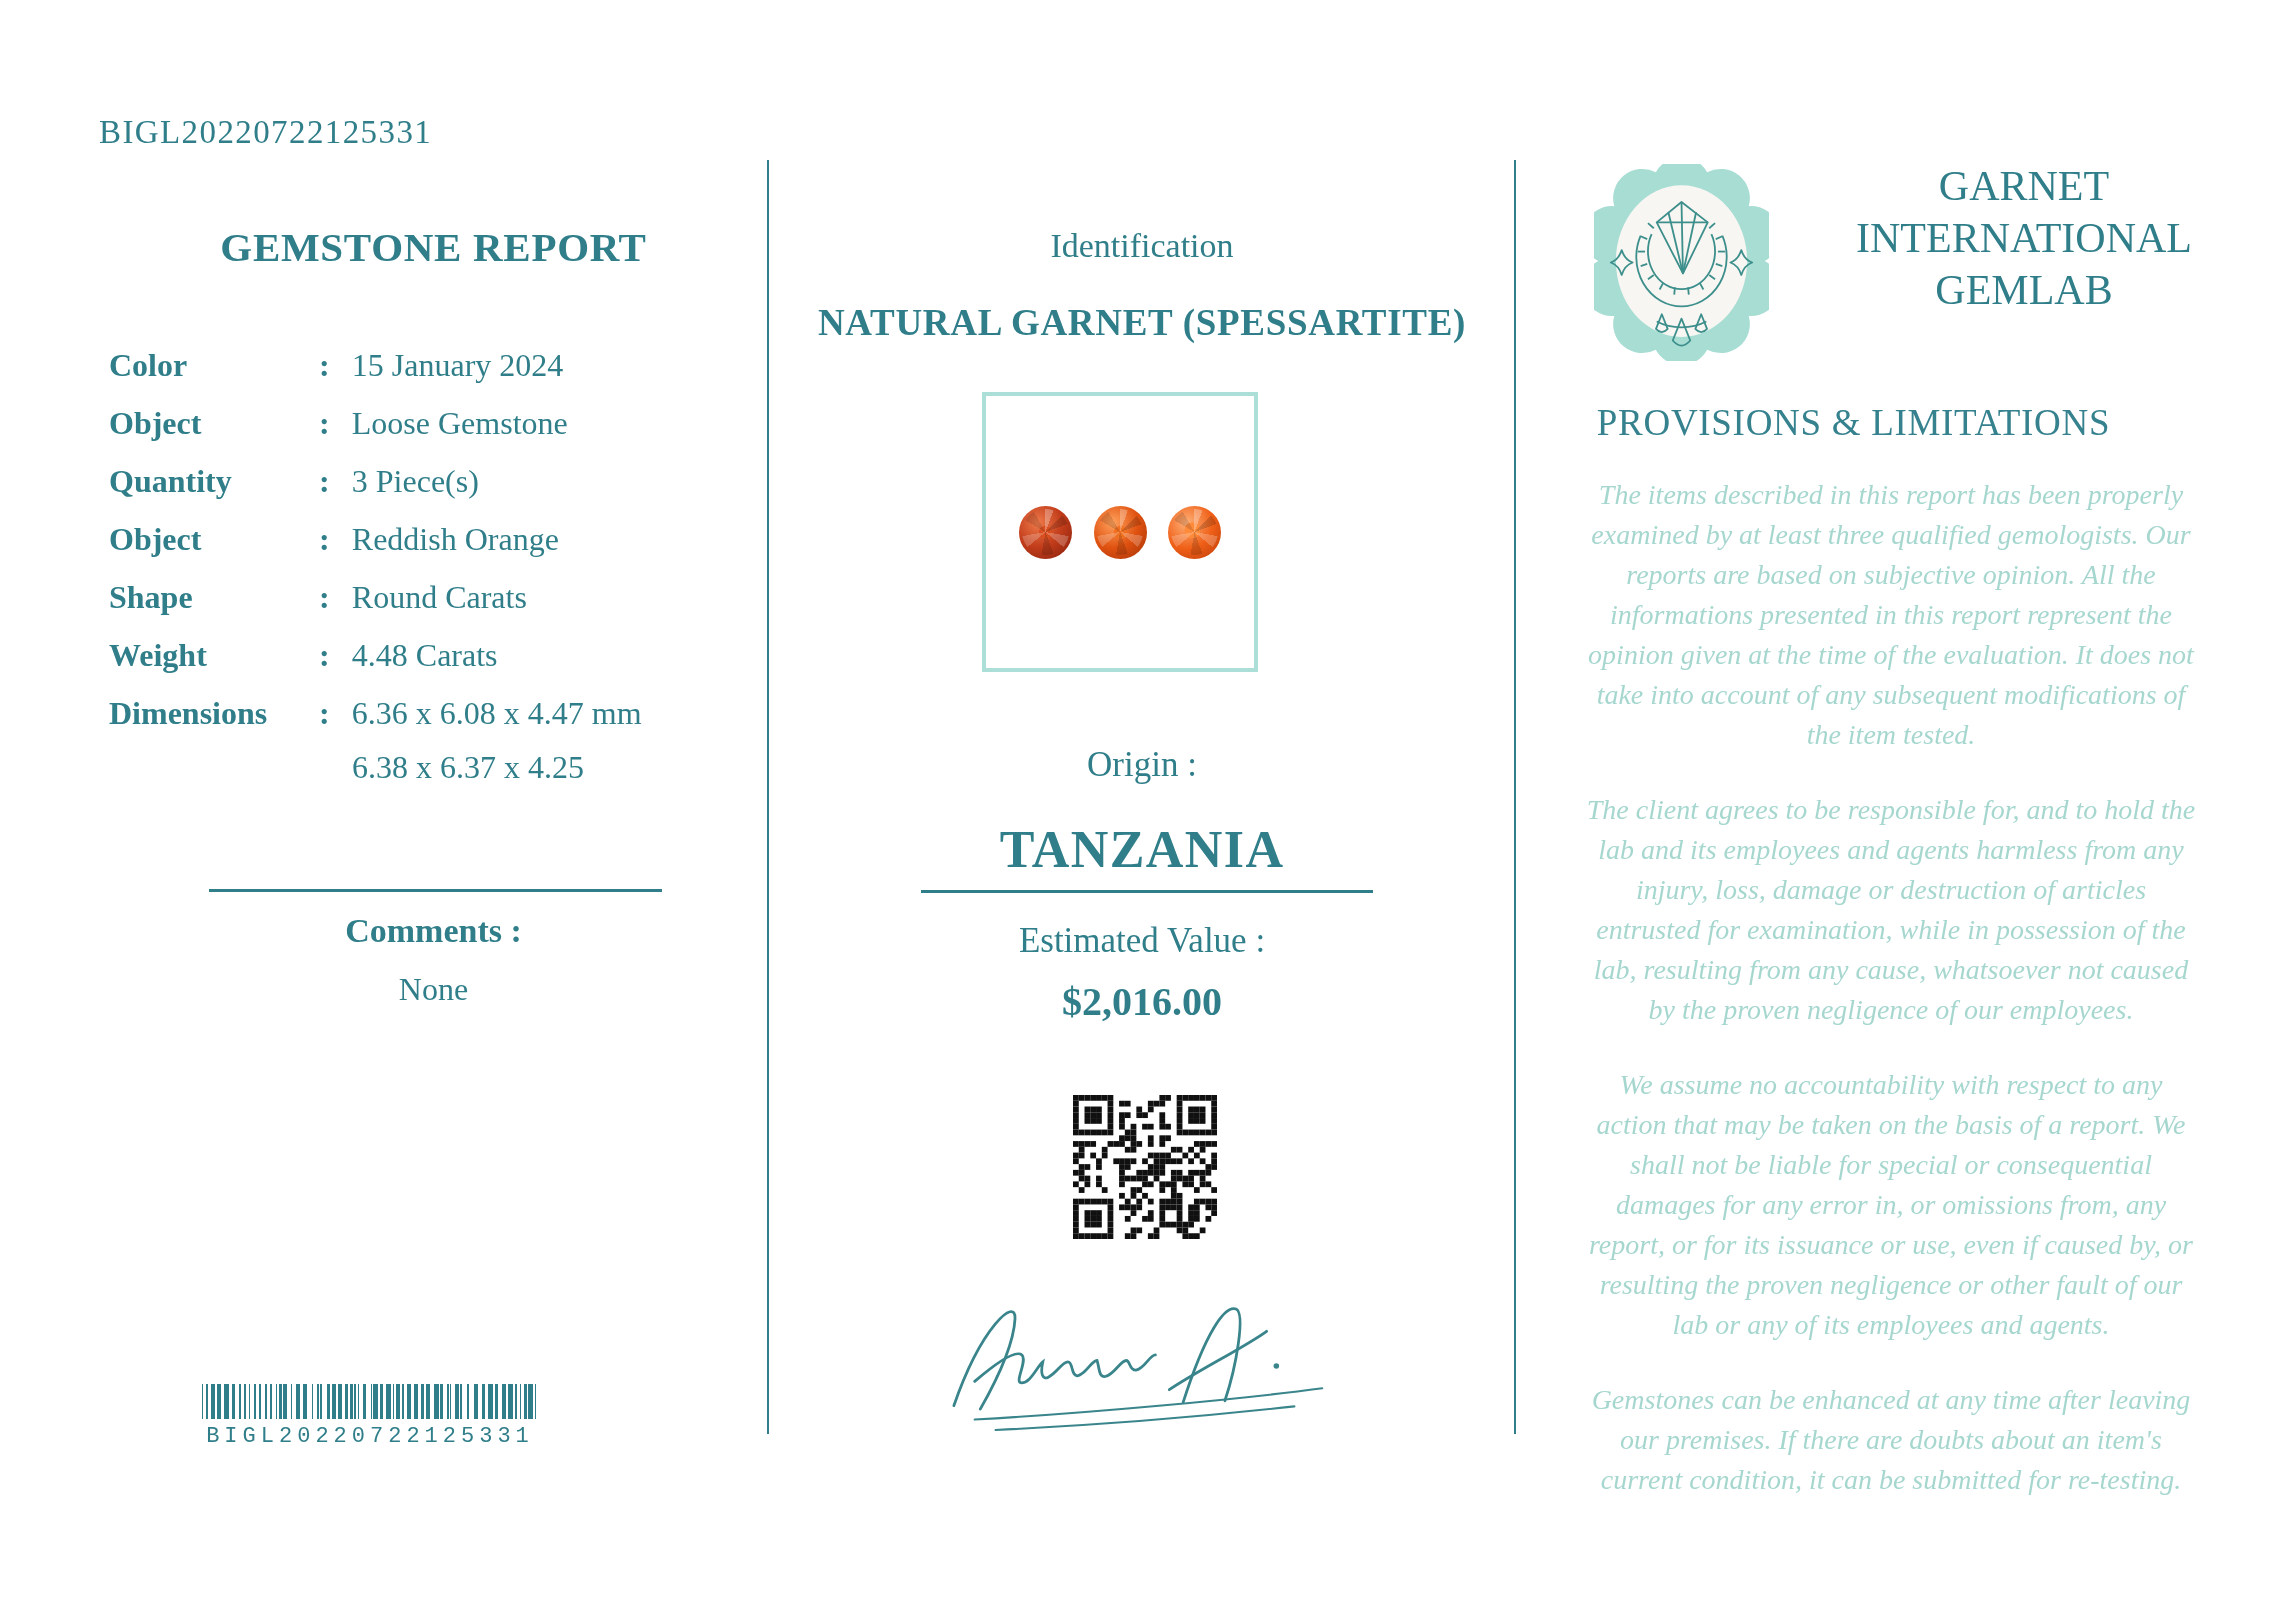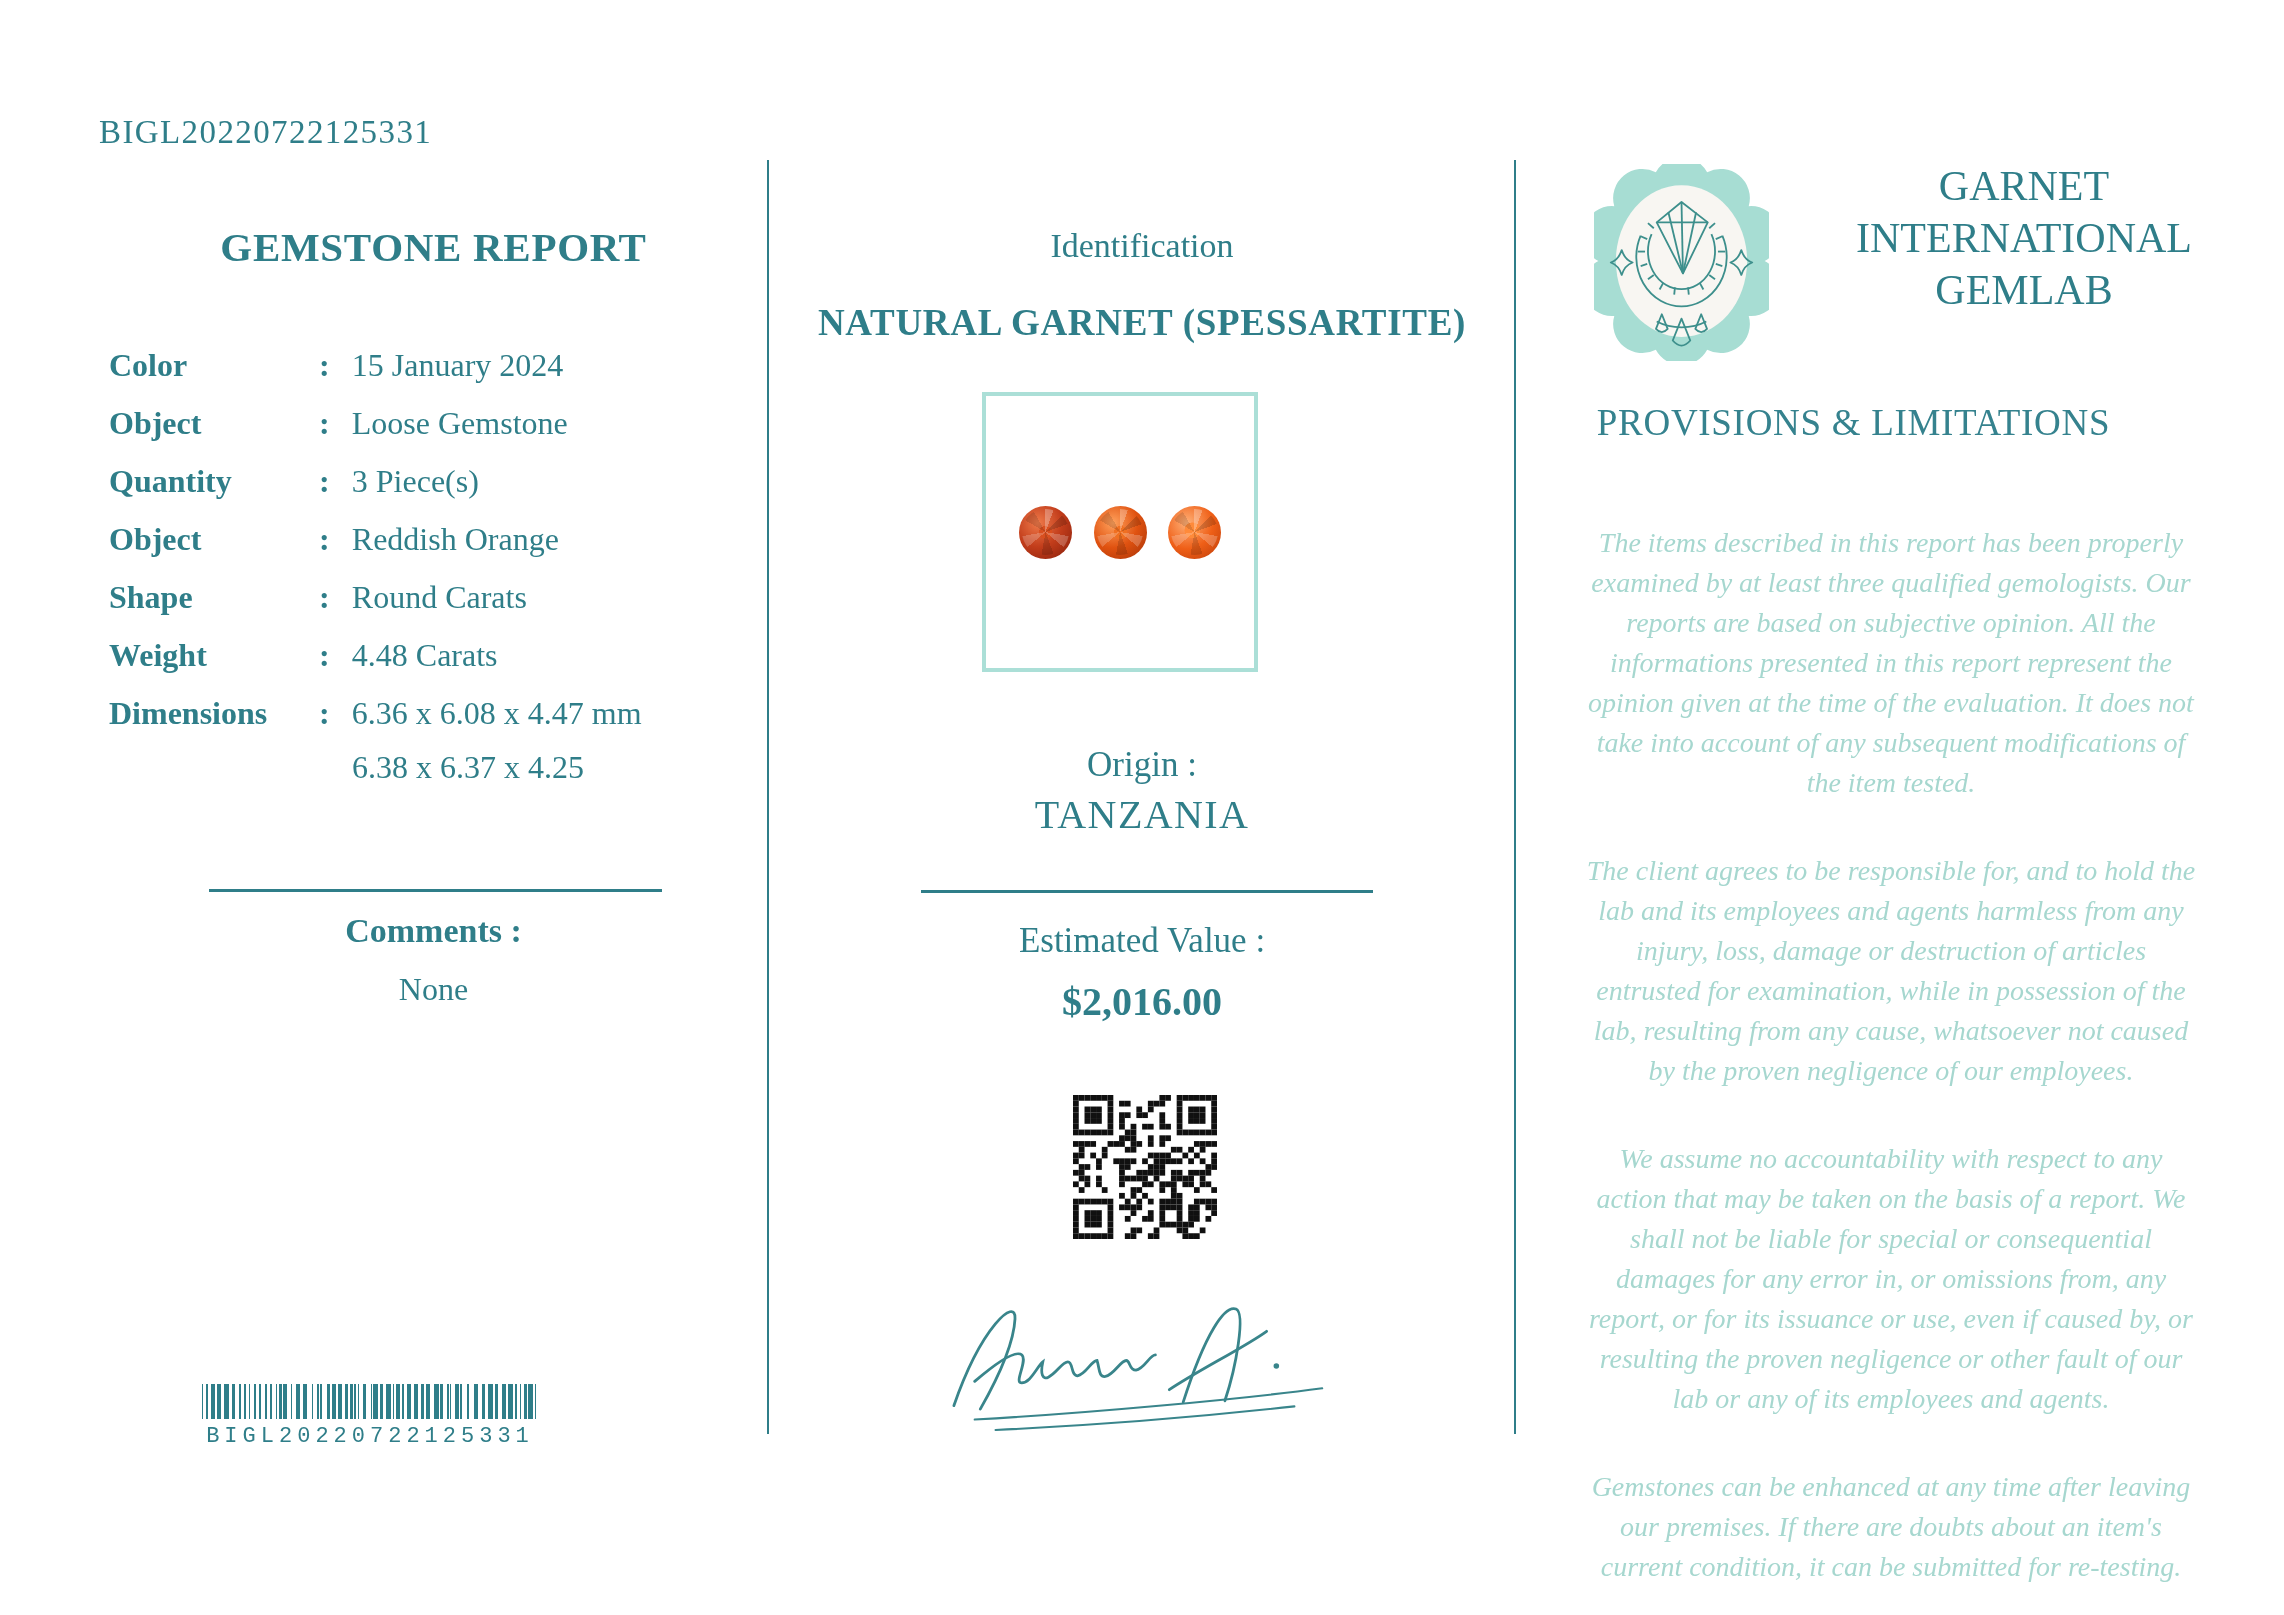--- a/index.html
+++ b/index.html
@@ -44,35 +44,35 @@
   .id-label{top:227px;font-size:34px;}
   .id-value{top:301px;font-size:37px;font-weight:bold;letter-spacing:0.7px;}
   .gem-box{left:982px;top:392px;width:276px;height:280px;border:4.3px solid var(--mint-border);display:flex;justify-content:center;align-items:center;gap:21.6px;}
   .gem{width:53px;height:53px;border-radius:50%;position:relative;}
   .gem::after{content:"";position:absolute;inset:6%;border-radius:50%;
     background:conic-gradient(rgba(255,255,255,.28) 0 20deg,transparent 20deg 45deg,rgba(0,0,0,.16) 45deg 70deg,transparent 70deg 100deg,rgba(255,255,255,.22) 100deg 130deg,transparent 130deg 160deg,rgba(0,0,0,.14) 160deg 190deg,transparent 190deg 230deg,rgba(255,255,255,.2) 230deg 260deg,transparent 260deg 300deg,rgba(0,0,0,.12) 300deg 330deg,transparent 330deg);}
   .gem1{background:radial-gradient(circle at 50% 50%, #d94f1f 0 17%, rgba(0,0,0,0) 18%),radial-gradient(circle at 36% 32%, #ef7a4a, #c23d1b 48%, #8a200c 96%);}
   .gem2{background:radial-gradient(circle at 50% 50%, #f07022 0 17%, rgba(0,0,0,0) 18%),radial-gradient(circle at 36% 32%, #ffa15c, #e05210 50%, #a93408 96%);}
   .gem3{background:radial-gradient(circle at 46% 46%, #ff8a3a 0 19%, rgba(0,0,0,0) 20%),radial-gradient(circle at 36% 32%, #ffb077, #ef5f17 52%, #bf3e0a 96%);}
   .origin-label{top:745px;font-size:35px;}
-  .origin-value{top:791px;font-size:40px;font-weight:normal;letter-spacing:1.4px;}
+  .origin-value{top:820px;font-size:52px;font-weight:bold;letter-spacing:1.4px;}
   .mid-rule{left:921px;top:890px;width:452px;}
   .est-label{top:921px;font-size:35px;}
   .est-value{top:978px;font-size:40px;font-weight:bold;}
   .qr{left:1073px;top:1095px;width:144px;height:144px;}
   .qr rect{fill:#101010;}
   .signature{left:933px;top:1274px;width:417px;height:173px;}
   .sig-caption{top:1438px;font-size:33px;}
 
   
   .logo{left:1594px;top:164px;width:175px;height:197px;}
   .lab-name{left:1801px;top:160px;width:446px;text-align:center;font-size:42px;line-height:52px;color:var(--teal);}
   .prov-title{left:1530px;top:401px;width:647px;text-align:center;font-size:37px;letter-spacing:0.7px;color:#35828e;}
   .provisions{left:1582px;top:475px;width:618px;color:var(--mint);}
-  .provisions p{font-style:italic;font-size:28px;line-height:40px;text-align:center;margin-bottom:35px;margin-top:48px;}
+  .provisions p{font-style:italic;font-size:28px;line-height:40px;text-align:center;margin-bottom:35px;}
 </style>
 </head>
 <body>
 
 <div class="page">
 
   <div class="abs report-number">BIGL20220722125331</div>
 
   <div class="abs left-center gem-report-title">GEMSTONE REPORT</div>
 

